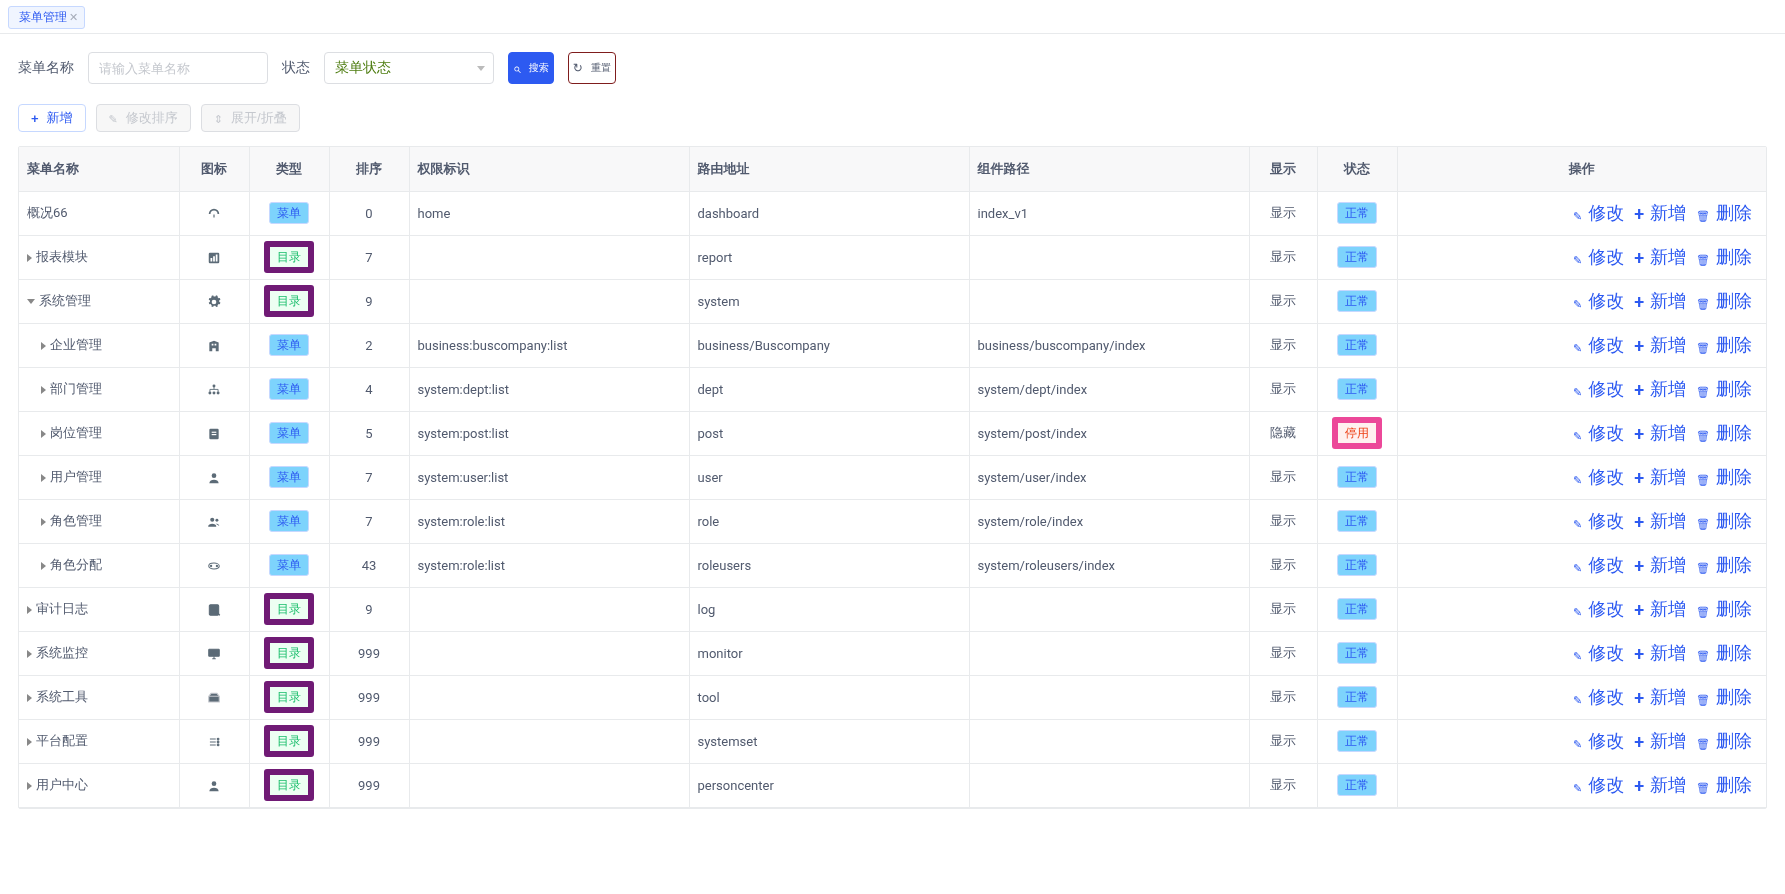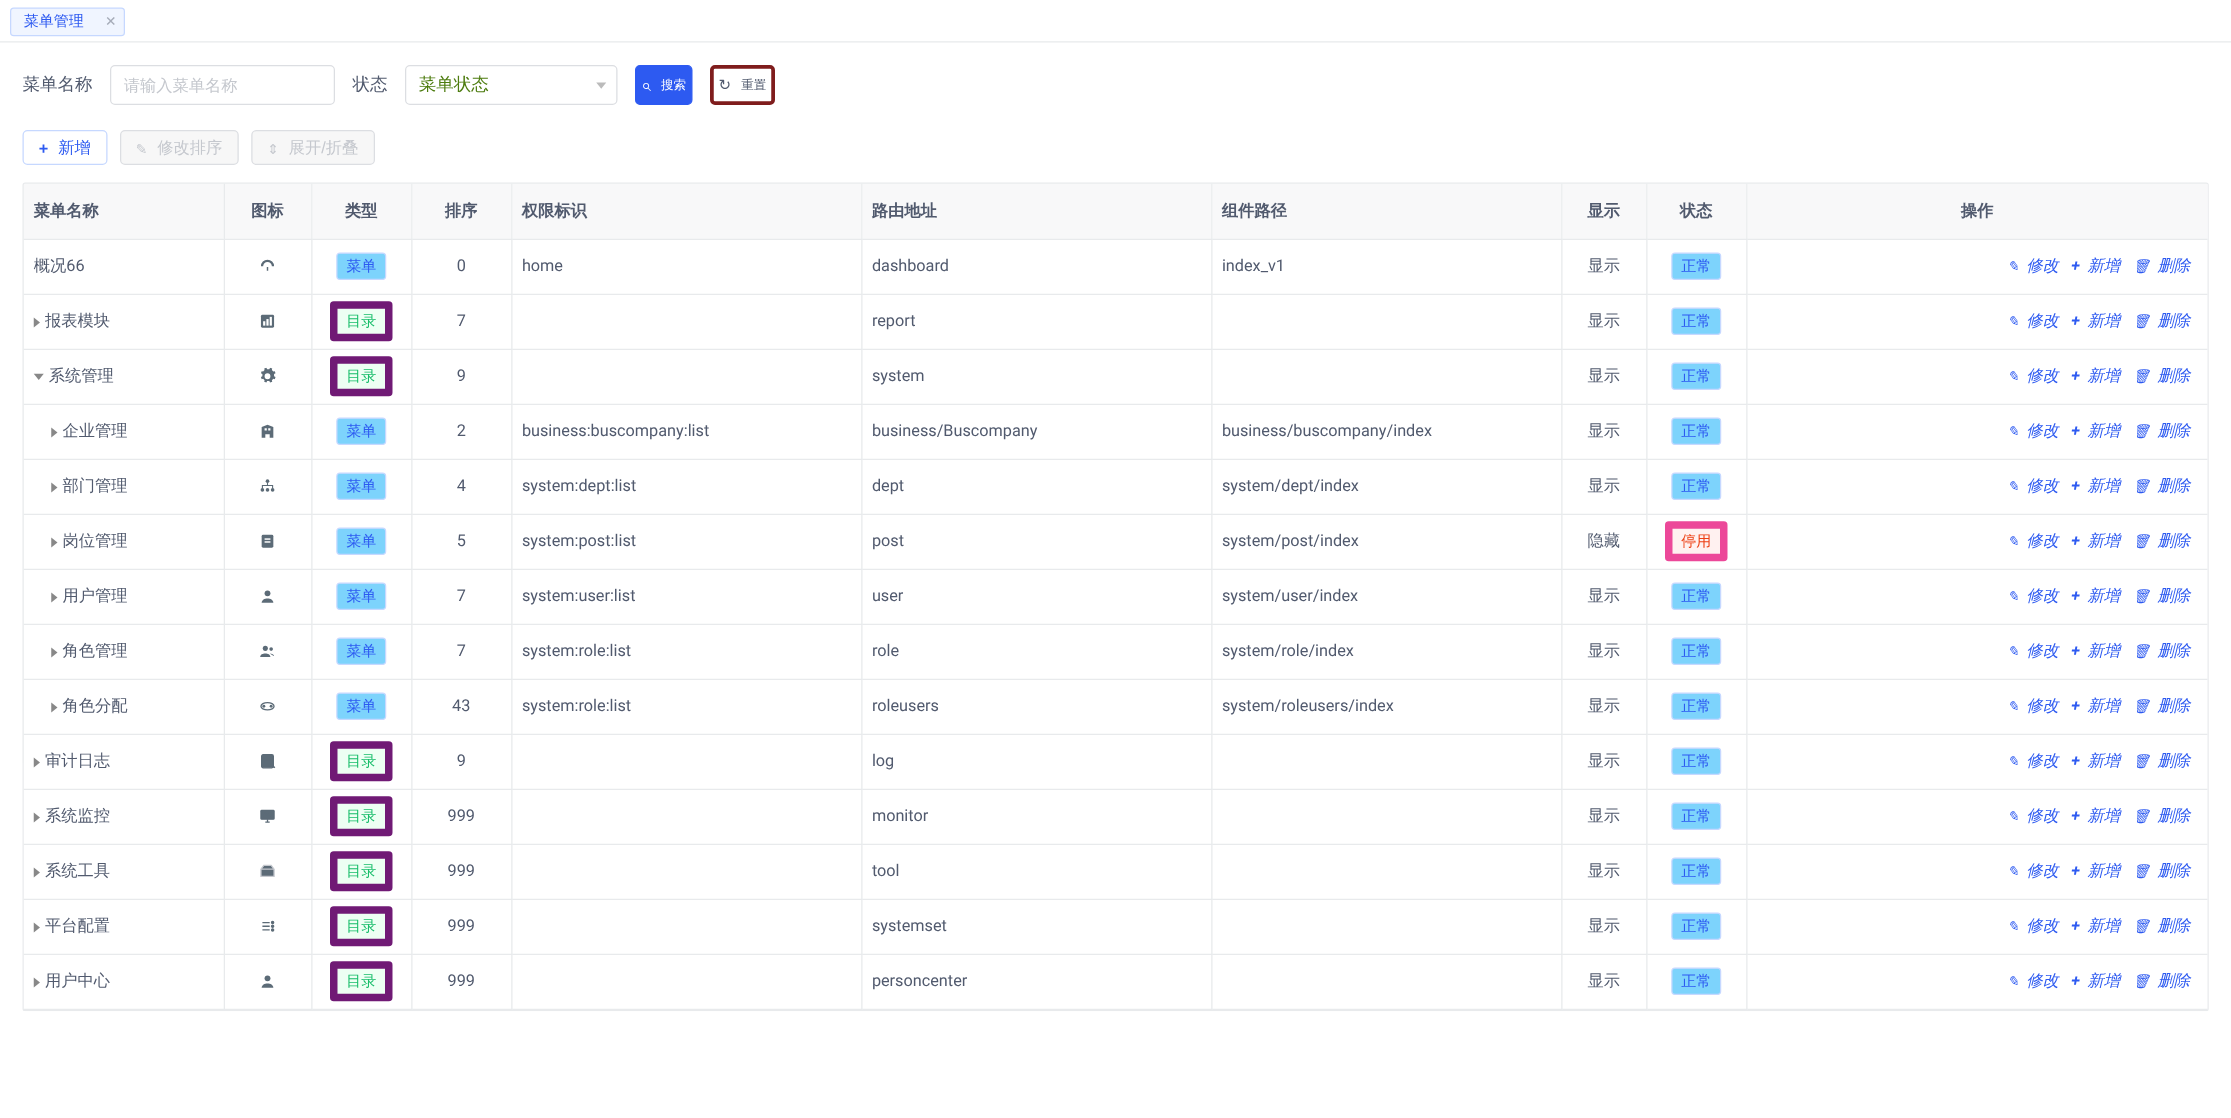--- a/index.html
+++ b/index.html
@@ -1,29 +1,29 @@
 <!DOCTYPE html>
 <html><head>
 <meta charset="utf-8">
 <style>
 *{box-sizing:border-box;margin:0;padding:0;}
 body{font-family:-apple-system,BlinkMacSystemFont,"Segoe UI",Roboto,"Helvetica Neue",Arial,sans-serif;font-size:14px;color:#515a6e;background:#fff;}
 .tabs-bar{padding:6px 8px 4px;border-bottom:1px solid #e8eaec;}
-.tab{display:inline-flex;align-items:center;background:#f0f5ff;border:1px solid #c6d8ff;border-radius:3px;padding:2px 6px 2px 10px;font-size:12px;color:#2d5af1;gap:17px;}
+.tab{display:inline-flex;align-items:center;background:#f0f5ff;border:1px solid #c6d8ff;border-radius:3px;padding:2px 6px 2px 10px;font-size:12px;color:#2d5af1;gap:2px;}
 .tab .close-x{color:#a6acb9;cursor:pointer;font-size:11px;}
 .page{padding:18px 18px 0 18px;}
 .search-bar{display:flex;align-items:center;gap:14px;margin-bottom:20px;}
 .search-bar .label{color:#515a6e;font-size:14px;}
 .input{height:32px;border:1px solid #dcdee2;border-radius:4px;padding:0 10px;font-size:13px;width:180px;outline:none;}
 .input::placeholder{color:#c5c8ce;}
 .select{height:32px;border:1px solid #dcdee2;border-radius:4px;display:flex;align-items:center;justify-content:space-between;padding:0 8px 0 10px;width:170px;color:#4d7c0f;cursor:pointer;background:#fff;}
 .select .chev{width:0;height:0;border-left:4px solid transparent;border-right:4px solid transparent;border-top:5px solid #bbb;}
 .btn{height:32px;border-radius:4px;padding:0 4px;display:inline-flex;align-items:center;gap:5px;cursor:pointer;font-size:10px;border:1px solid transparent;}
 .btn-primary{background:#2d5af1;color:#fff;border-color:#2d5af1;}
-.btn-default{background:#fff;color:#515a6e;border:3px solid #7f1d1d;}
+.btn-default{background:#fff;color:#515a6e;border:1px solid #7f1d1d;}
 .btn-sm{height:28px;padding:0 12px;font-size:13px;}
 .btn-ghost{background:#fff;border:1px solid #c6d8ff;color:#2d5af1;}
 .btn-disabled{background:#f7f7f7;color:#c5c8ce;border:1px solid #dcdee2;cursor:not-allowed;}
 .toolbar{display:flex;gap:10px;margin-bottom:14px;}
 .table-wrap{border:1px solid #e8eaec;border-radius:2px;}
 table{width:100%;border-collapse:collapse;table-layout:fixed;}
 th,td{border-bottom:1px solid #e8eaec;padding:0 8px;height:44px;text-align:left;font-size:13px;overflow:hidden;text-overflow:ellipsis;white-space:nowrap;}
 th{background:#f8f8f9;font-weight:700;color:#515a6e;}
 th,td{border-right:1px solid #e8eaec;}
 th:last-child,td:last-child{border-right:none;}
@@ -36,21 +36,21 @@
 .col-comp{width:280px;}
 .col-show{width:68px;text-align:center;}
 .col-status{width:80px;text-align:center;}
 .col-actions{text-align:center;}
 td.col-sort,td.col-show,td.col-status,td.col-icon,td.col-type{text-align:center;}
 .tag{display:inline-block;border-radius:3px;padding:1px 7px;font-size:12px;line-height:18px;}
 .tag-blue{background:#7dd3fc;border:1px solid #c6d8ff;color:#2d5af1;}
 .tag-green{background:#edfff3;border:6px solid #701a75;color:#19be6b;}
 .tag-red{background:#fff1f0;border:6px solid #ec4899;color:#ed4014;}
 .actions{display:flex;align-items:center;justify-content:flex-end;gap:10px;padding-right:6px;}
-.actlink{color:#2d5af1;font-size:13px;display:inline-flex;align-items:center;gap:3px;cursor:pointer;font-style:italic;}
+.actlink{color:#2d5af1;font-size:18px;display:inline-flex;align-items:center;gap:3px;cursor:pointer;}
 .expand-caret{display:inline-block;width:0;height:0;margin-right:4px;vertical-align:middle;border-top:4px solid transparent;border-bottom:4px solid transparent;border-left:5px solid #888;}
 .expand-caret.open{border-left:4px solid transparent;border-right:4px solid transparent;border-top:5px solid #888;border-bottom:none;}
 .indent-1{padding-left:22px !important;}
 svg.ico{width:14px;height:14px;vertical-align:middle;display:inline-block;fill:#5c6b77;}
 .tbl-icon{color:#5c6b77;font-size:14px;}
 .search-ico::before{content:"⌕";font-size:14px;margin-right:3px;display:inline-block;transform:scaleX(-1);}
 .reset-ico::before{content:"↻";font-size:12px;margin-right:3px;}
 .plus::before{content:"+";margin-right:3px;font-weight:600;}
 .edit-ico::before{content:"✎";margin-right:3px;font-size:11px;}
 .del-ico::before{content:"🗑";margin-right:3px;font-size:11px;}

